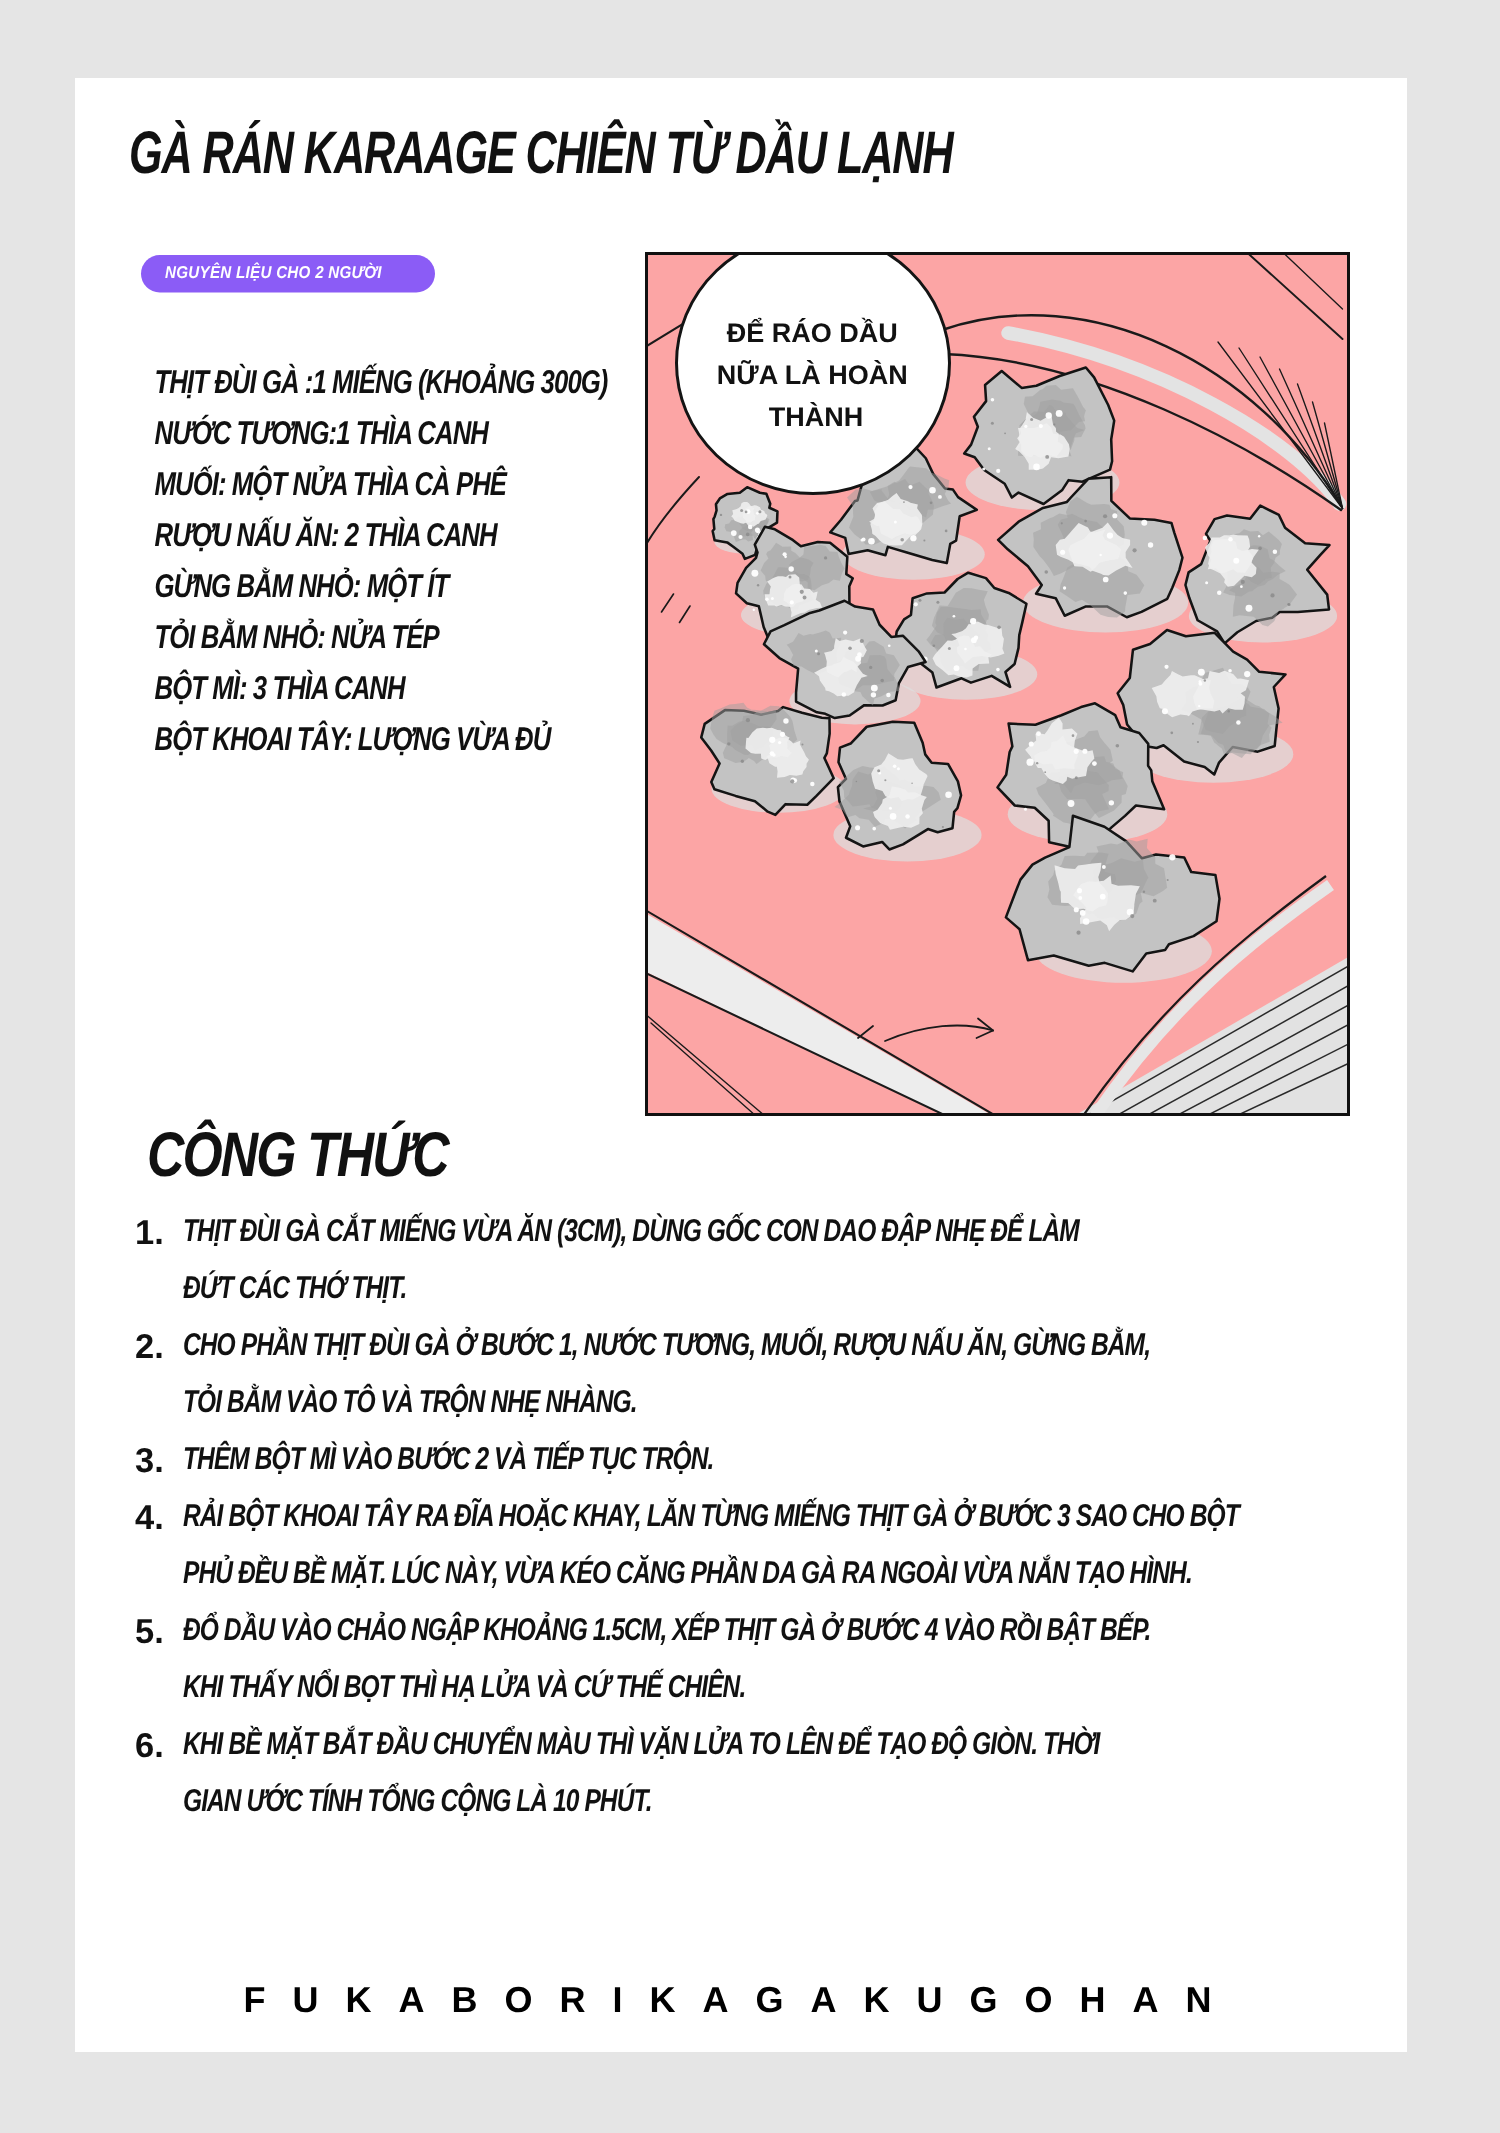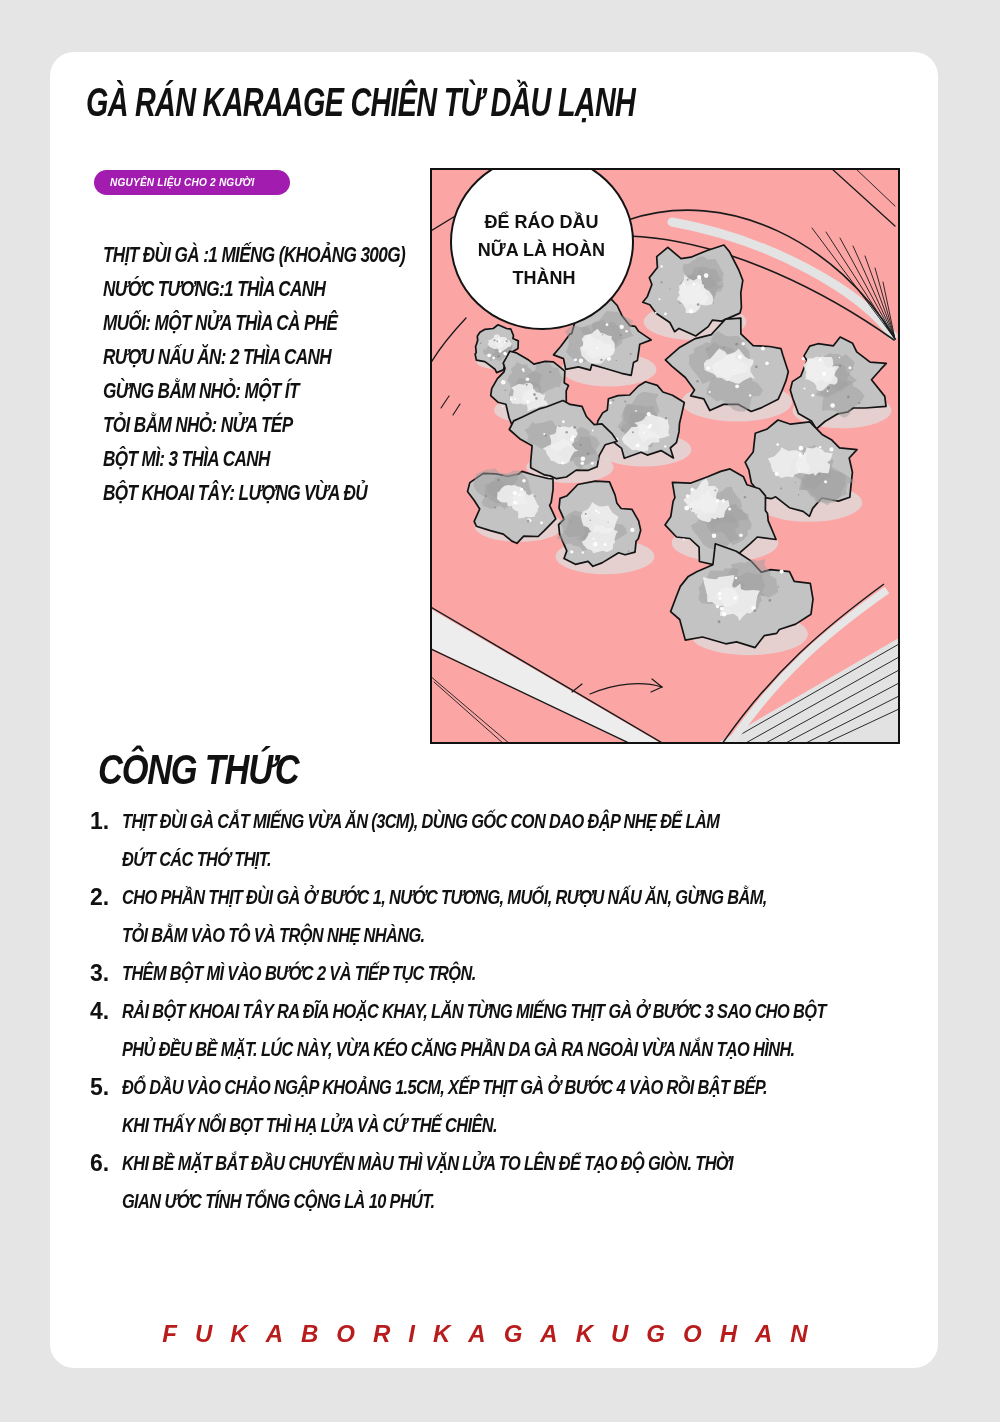--- a/index.html
+++ b/index.html
@@ -5,33 +5,32 @@
   html,body{margin:0;padding:0;}
   body{
     width:1000px;height:1422px;position:relative;
     background:#e5e5e5;
     font-family:"Liberation Sans","DejaVu Sans",sans-serif;
     -webkit-font-smoothing:antialiased;
   }
   .card{
     position:absolute;left:50px;top:52px;width:888px;height:1316px;
     background:#ffffff;
-    border-radius:24px;
   }
   
   .title{
     position:absolute;left:36px;top:28px;
     font-size:40px;font-weight:bold;font-style:italic;
     color:#111;letter-spacing:-1px;white-space:nowrap;
     transform:scaleX(0.72);transform-origin:left center;
   }
   
   .badge{
     position:absolute;left:44px;top:118px;
-    background:#a21caf;color:#fff;border-radius:15px;
+    background:#8b5cf6;color:#fff;border-radius:15px;
     padding:6px 16px 7px 16px;
     font-size:11.5px;font-weight:bold;font-style:italic;
     letter-spacing:0.2px;white-space:nowrap;
   }
   .badge .inner{display:inline-block;transform:scaleX(0.88);transform-origin:left center;}
   
   .ingredients{
     position:absolute;left:53px;top:186px;
   }
   .ing-line{
@@ -66,21 +65,21 @@
     font-style:normal;
   }
   .step-line{
     font-size:21px;font-weight:bold;font-style:italic;color:#111;
     line-height:38px;white-space:nowrap;letter-spacing:-0.8px;
     transform:scaleX(0.78);transform-origin:left center;
   }
   
   .footer{position:absolute;left:0;width:888px;text-align:center;}
   .footer-1{top:1246px;font-size:15px;font-weight:bold;color:#9e9e9e;letter-spacing:9px;}
-  .footer-2{top:1268px;font-size:24px;font-weight:bold;color:#b91c1c;letter-spacing:18px;font-style:italic;}
+  .footer-2{top:1268px;font-size:24px;font-weight:bold;color:#000000;letter-spacing:18px;}
 </style>
 </head>
 <body>
 
 <div class="card">
 
   <div class="title">GÀ RÁN KARAAGE CHIÊN TỪ DẦU LẠNH</div>
 
   <div class="badge">
     <span class="inner">NGUYÊN LIỆU CHO 2 NGƯỜI</span>

